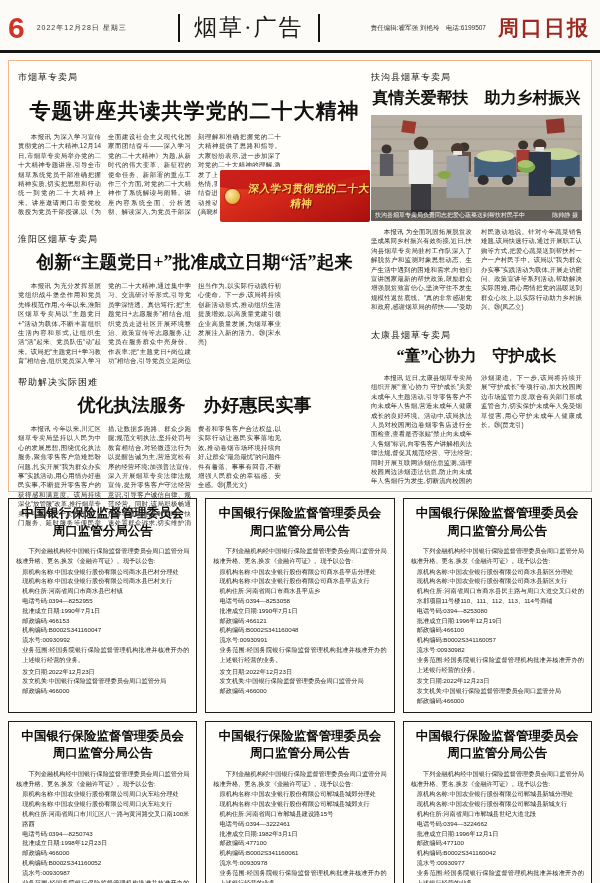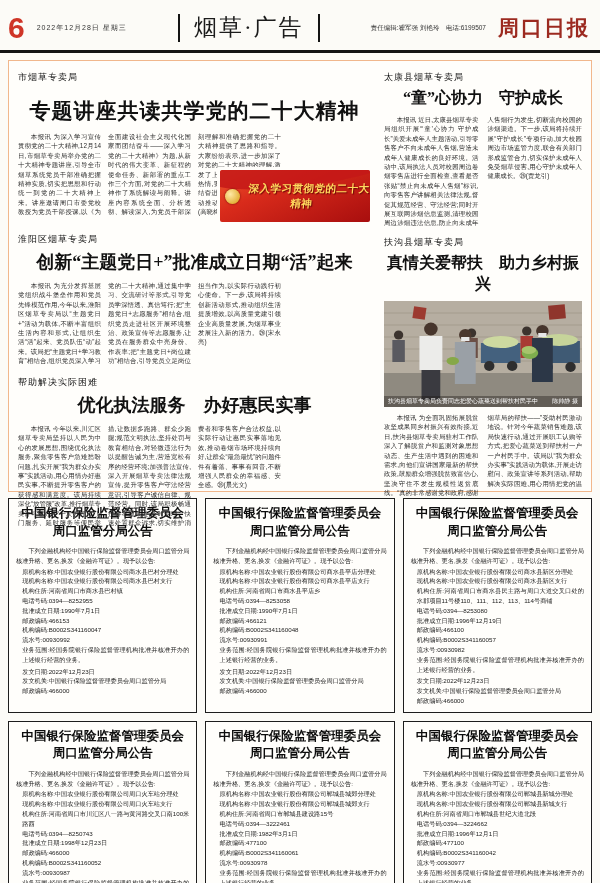--- a/index.html
+++ b/index.html
@@ -8,21 +8,21 @@
   
   .header{display:flex;align-items:center;padding:12px 10px 6px 8px;border-bottom:3px solid #141414;height:32px}
   .pagenum{color:#cf3527;font-weight:bold;font-size:30px;line-height:1;font-family:"Liberation Sans",sans-serif}
   .date{font-size:7px;margin-left:12px;letter-spacing:1px;color:#333;white-space:nowrap}
   .section-wrap{flex:1;display:flex;justify-content:center}
   .section-title{font-family:"Liberation Serif",serif;font-weight:normal;font-size:23px;line-height:1.15;padding:1px 14px;border-left:2.5px solid #141414;border-right:2.5px solid #141414;letter-spacing:2px}
   .editors{font-size:6.5px;color:#333;margin-right:12px;white-space:nowrap}
   .masthead{font-family:"Liberation Serif",serif;font-weight:bold;font-size:21px;color:#9c2a20;letter-spacing:2px;white-space:nowrap}
 
   
-  .main{margin:7px 8px 6px;border:1.5px solid #f1b78c;background:#fffefb;padding:9px 9px 6px;height:432px;box-sizing:border-box;display:flex;gap:13px}
+  .main{margin:7px 8px 6px;border:1.5px solid #f1b78c;background:#fffefb;padding:9px 9px 6px;height:432px;box-sizing:border-box;display:flex;}
   .col-left{width:353px;flex:none}
   .col-right{flex:1;min-width:0}
 
   .kicker{font-size:9px;color:#151515;margin:1px 0 4px;letter-spacing:1px}
   .headline{font-family:"Liberation Serif",serif;font-weight:bold;text-align:center;color:#111}
   .h-xl{font-size:21px;letter-spacing:1px;margin:13px 0 7px}
   .h-lg{font-size:18px;margin:0 0 7px}
   .h-md{font-size:16px;margin:0 0 6px}
 
   .body-text{font-size:6.4px;line-height:1.47;text-align:justify;color:#2c2c2c;overflow:hidden;position:relative;text-indent:2em}
@@ -91,26 +91,20 @@
 
     <div>
       <div class="kicker">帮助解决实际困难</div>
       <div class="headline h-lg">优化执法服务　办好惠民实事</div>
       <div class="body-text cols4 bh3">本报讯 今年以来,川汇区烟草专卖局坚持以人民为中心的发展思想,围绕优化执法服务,聚焦零售客户急难愁盼问题,扎实开展“我为群众办实事”实践活动,用心用情办好惠民实事,不断提升零售客户的获得感和满意度。该局持续深化“放管服”改革,推行烟草专卖许可证办理“一次办好”、上门服务、延时服务等便民举措,让数据多跑路、群众少跑腿;规范文明执法,坚持处罚与教育相结合,对轻微违法行为以提醒告诫为主,营造宽松有序的经营环境;加强普法宣传,深入开展烟草专卖法律法规宣传,提升零售客户守法经营意识,引导客户诚信自律、规范经营。同时,该局积极畅通投诉举报渠道,及时受理、快速处置群众诉求,切实维护消费者和零售客户合法权益,以实际行动让惠民实事落地见效,推动卷烟市场环境持续向好,让群众“最急最忧”的问题件件有着落、事事有回音,不断增强人民群众的幸福感、安全感。㉖(晨光文)</div>
     </div>
 
   </div>
 
   <div class="col-right">
-
-    <div>
-      <div class="kicker">太康县烟草专卖局</div>
-      <div class="headline h-md">“童”心协力　守护成长</div>
-      <div class="body-text cols2 bh5">本报讯 近日,太康县烟草专卖局组织开展“‘童’心协力 守护成长”关爱未成年人主题活动,引导零售客户不向未成年人售烟,营造未成年人健康成长的良好环境。活动中,该局执法人员对校园周边卷烟零售店进行全面检查,查看是否张贴“禁止向未成年人售烟”标识,向零售客户讲解相关法律法规,督促其规范经营、守法经营;同时开展互联网涉烟信息监测,清理校园周边涉烟违法信息,防止向未成年人售烟行为发生,切断流向校园的涉烟渠道。下一步,该局将持续开展“守护成长”专项行动,加大校园周边市场监管力度,联合有关部门形成监管合力,切实保护未成年人免受烟草侵害,用心守护未成年人健康成长。㉖(贾龙引)</div>
-    </div>
 
     <div>
       <div class="kicker">扶沟县烟草专卖局</div>
       <div class="headline h-md">真情关爱帮扶　助力乡村振兴</div>
 
       <div class="photo">
         <svg width="100%" height="106" viewBox="0 0 190 106" preserveAspectRatio="none">
           <rect x="0" y="0" width="190" height="72" fill="#b6aea1"></rect>
           <g stroke="#a49c8e" stroke-width="1">
             <line x1="0" y1="12" x2="190" y2="12"></line>
@@ -154,20 +148,26 @@
         </svg>
         <div class="photo-caption">
           <span>扶沟县烟草专卖局负责同志把爱心蔬菜送到帮扶村民手中</span>
           <span>陈帅静 摄</span>
         </div>
       </div>
 
       <div class="body-text cols2 bh4">本报讯 为全面巩固拓展脱贫攻坚成果同乡村振兴有效衔接,近日,扶沟县烟草专卖局驻村工作队深入了解脱贫户和监测对象思想动态、生产生活中遇到的困难和需求,向他们宣讲国家最新的帮扶政策,鼓励群众增强脱贫致富信心,坚决守住不发生规模性返贫底线。“真的非常感谢党和政府,感谢烟草局的帮扶——”受助村民激动地说。针对今年蔬菜销售难题,该局快速行动,通过开展职工认购等方式,把爱心蔬菜送到帮扶村一户一户村民手中。该局以“我为群众办实事”实践活动为载体,开展走访慰问、政策宣讲等系列活动,帮助解决实际困难,用心用情把党的温暖送到群众心坎上,以实际行动助力乡村振兴。㉖(凤乙立)</div>
     </div>
 
+    <div>
+      <div class="kicker">太康县烟草专卖局</div>
+      <div class="headline h-md">“童”心协力　守护成长</div>
+      <div class="body-text cols2 bh5">本报讯 近日,太康县烟草专卖局组织开展“‘童’心协力 守护成长”关爱未成年人主题活动,引导零售客户不向未成年人售烟,营造未成年人健康成长的良好环境。活动中,该局执法人员对校园周边卷烟零售店进行全面检查,查看是否张贴“禁止向未成年人售烟”标识,向零售客户讲解相关法律法规,督促其规范经营、守法经营;同时开展互联网涉烟信息监测,清理校园周边涉烟违法信息,防止向未成年人售烟行为发生,切断流向校园的涉烟渠道。下一步,该局将持续开展“守护成长”专项行动,加大校园周边市场监管力度,联合有关部门形成监管合力,切实保护未成年人免受烟草侵害,用心守护未成年人健康成长。㉖(贾龙引)</div>
+    </div>
+
   </div>
 </div>
 
 <div class="notices">
 
     <div class="notice">
       <div class="notice-title">
         <div>中国银行保险监督管理委员会</div>
         <div>周口监管分局公告</div>
       </div>

